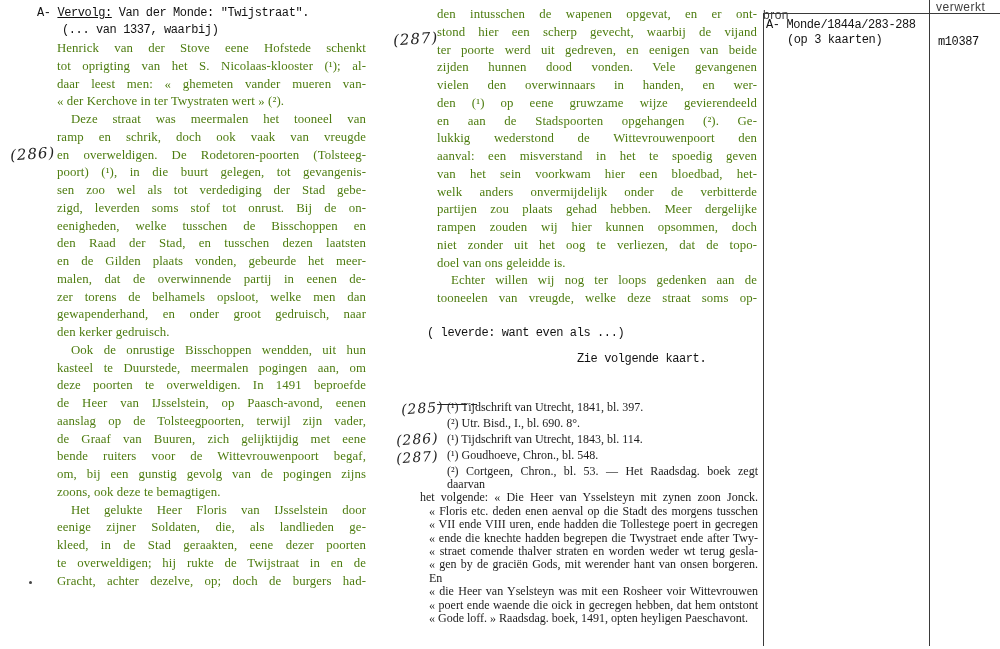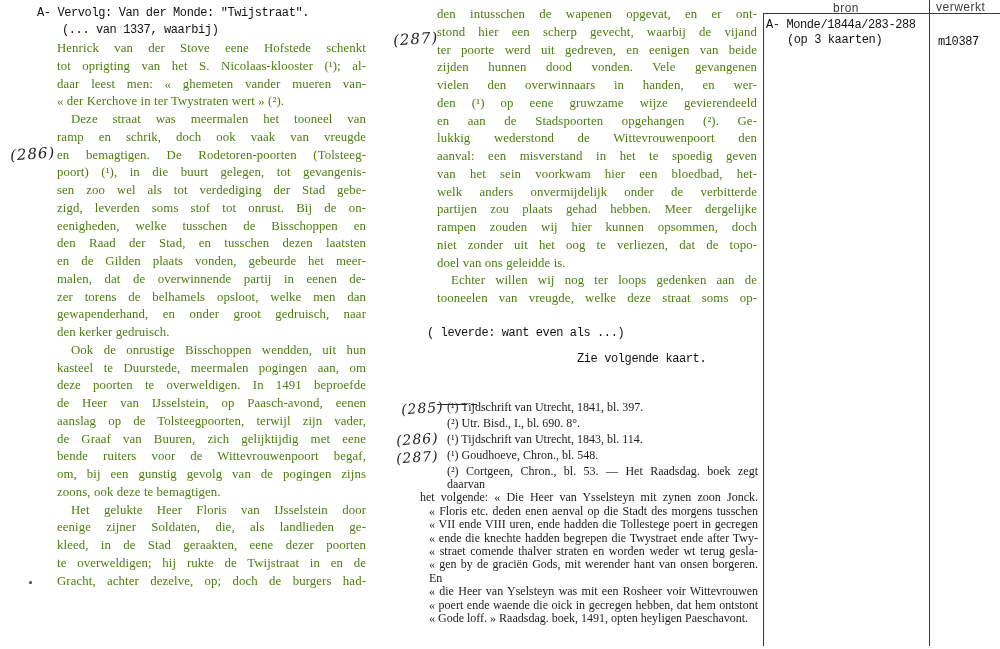--- a/index.html
+++ b/index.html
@@ -35,21 +35,21 @@
   .fnotes .tline.fg{margin-bottom:2.5px;}
 
   
   .typed{
     font-family:"Liberation Mono", monospace;
     font-size:12px;
     letter-spacing:-0.4px;
     color:#111;
     white-space:nowrap;
   }
-  .typed .ul{}
+  .typed .ul{text-decoration:underline;}
 
   
   .hand{
     font-family:"DejaVu Serif", serif;
     font-style:italic;
     font-size:15px;
     letter-spacing:1px;
     color:#222;
     transform:rotate(-4deg);
     white-space:nowrap;
@@ -76,21 +76,21 @@
   <div class="typed abs" style="left:37px;top:6px;"><span>A- </span><span class="ul">Vervolg:</span><span> Van der Monde: "Twijstraat".</span></div>
   <div class="typed abs" style="left:62px;top:23px;">(... van 1337, waarbij)</div>
 
   <div class="printcol abs" style="left:57px;top:40px;width:309px;">
       <div class="tline">Henrick van der Stove eene Hofstede schenkt</div>
       <div class="tline">tot oprigting van het S. Nicolaas-klooster (¹); al-</div>
       <div class="tline">daar leest men: « ghemeten vander mueren van-</div>
       <div class="tline pend">« der Kerchove in ter Twystraten wert » (²).</div>
       <div class="tline ind">Deze straat was meermalen het tooneel van</div>
       <div class="tline">ramp en schrik, doch ook vaak van vreugde</div>
-      <div class="tline">en bemagtigen. De Rodetoren-poorten (Tolsteeg-</div>
+      <div class="tline">en overweldigen. De Rodetoren-poorten (Tolsteeg-</div>
       <div class="tline">poort) (¹), in die buurt gelegen, tot gevangenis-</div>
       <div class="tline">sen zoo wel als tot verdediging der Stad gebe-</div>
       <div class="tline">zigd, leverden soms stof tot onrust. Bij de on-</div>
       <div class="tline">eenigheden, welke tusschen de Bisschoppen en</div>
       <div class="tline">den Raad der Stad, en tusschen dezen laatsten</div>
       <div class="tline">en de Gilden plaats vonden, gebeurde het meer-</div>
       <div class="tline">malen, dat de overwinnende partij in eenen de-</div>
       <div class="tline">zer torens de belhamels opsloot, welke men dan</div>
       <div class="tline">gewapenderhand, en onder groot gedruisch, naar</div>
       <div class="tline pend">den kerker gedruisch.</div>
@@ -153,21 +153,21 @@
       <div class="tline fq">« gen by de graciën Gods, mit werender hant van onsen borgeren. En</div>
       <div class="tline fq">« die Heer van Yselsteyn was mit een Rosheer voir Wittevrouwen</div>
       <div class="tline fq">« poert ende waende die oick in gecregen hebben, dat hem ontstont</div>
       <div class="tline pend fq">« Gode loff. »   Raadsdag. boek, 1491, opten heyligen Paeschavont.</div>
     </div>
 
   <div class="hand small abs" style="left:401px;top:400px;">(285)</div>
   <div class="hand small abs" style="left:396px;top:431px;">(286)</div>
   <div class="hand small abs" style="left:396px;top:449px;">(287)</div>
 
-  <div class="reghead abs" style="left:763px;top:1px;width:166px;text-align:center;">bron</div>
+  <div class="reghead abs" style="left:763px;top:8px;width:166px;">bron</div>
   <div class="reghead abs" style="left:936px;top:0px;">verwerkt</div>
   <div class="hrule abs" style="left:763px;top:13px;width:237px;"></div>
   <div class="vrule abs" style="left:763px;top:13px;height:633px;"></div>
   <div class="vrule abs" style="left:929px;top:0px;height:646px;"></div>
   <div class="typed abs" style="left:766px;top:18px;">A- Monde/1844a/283-288</div>
   <div class="typed abs" style="left:787px;top:33px;">(op 3 kaarten)</div>
   <div class="typed abs" style="left:938px;top:35px;">m10387</div>
 
   <div class="speck abs" style="left:29px;top:581px;"></div>
 

